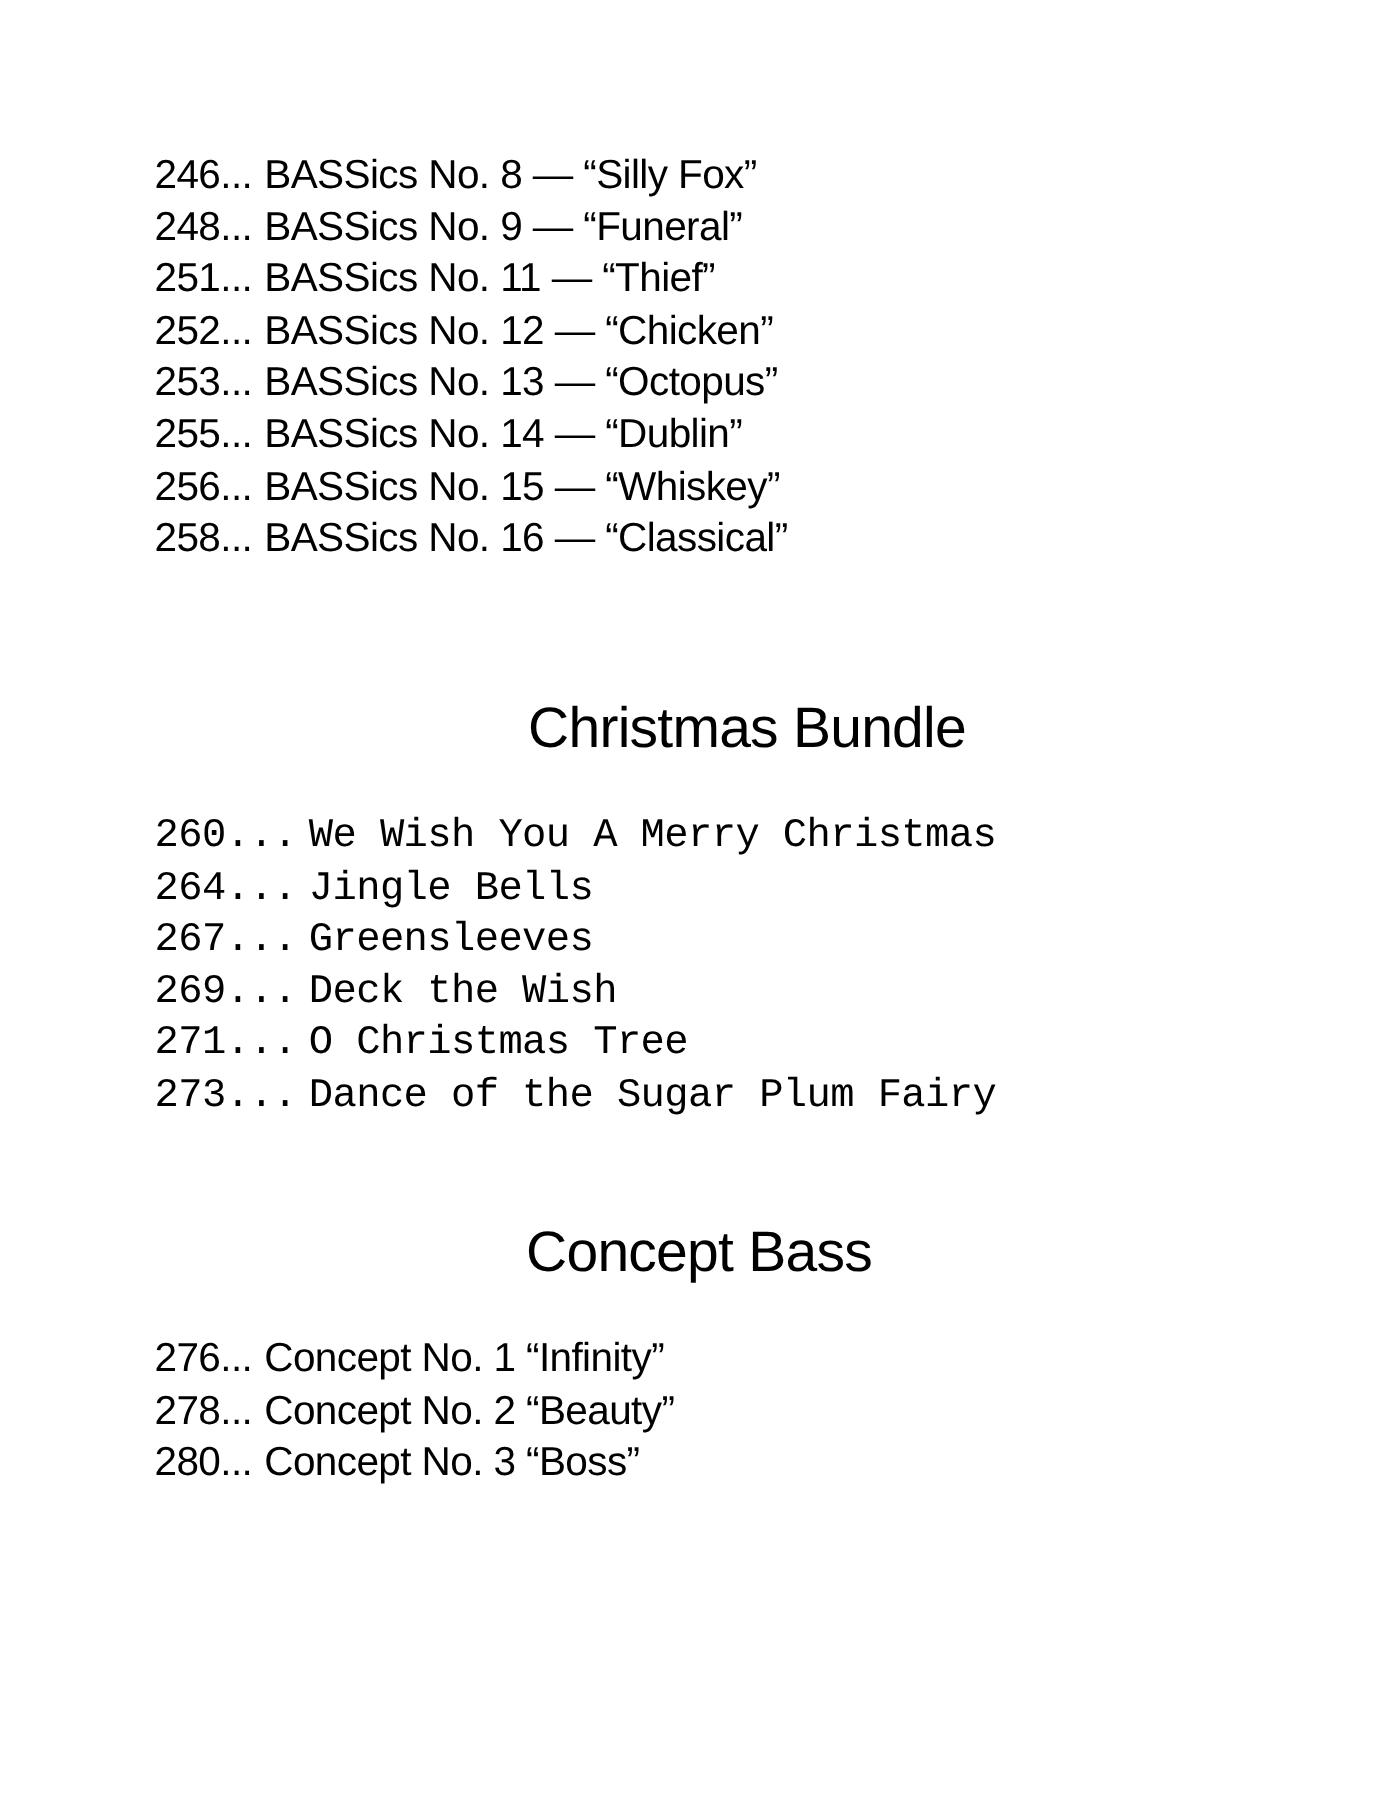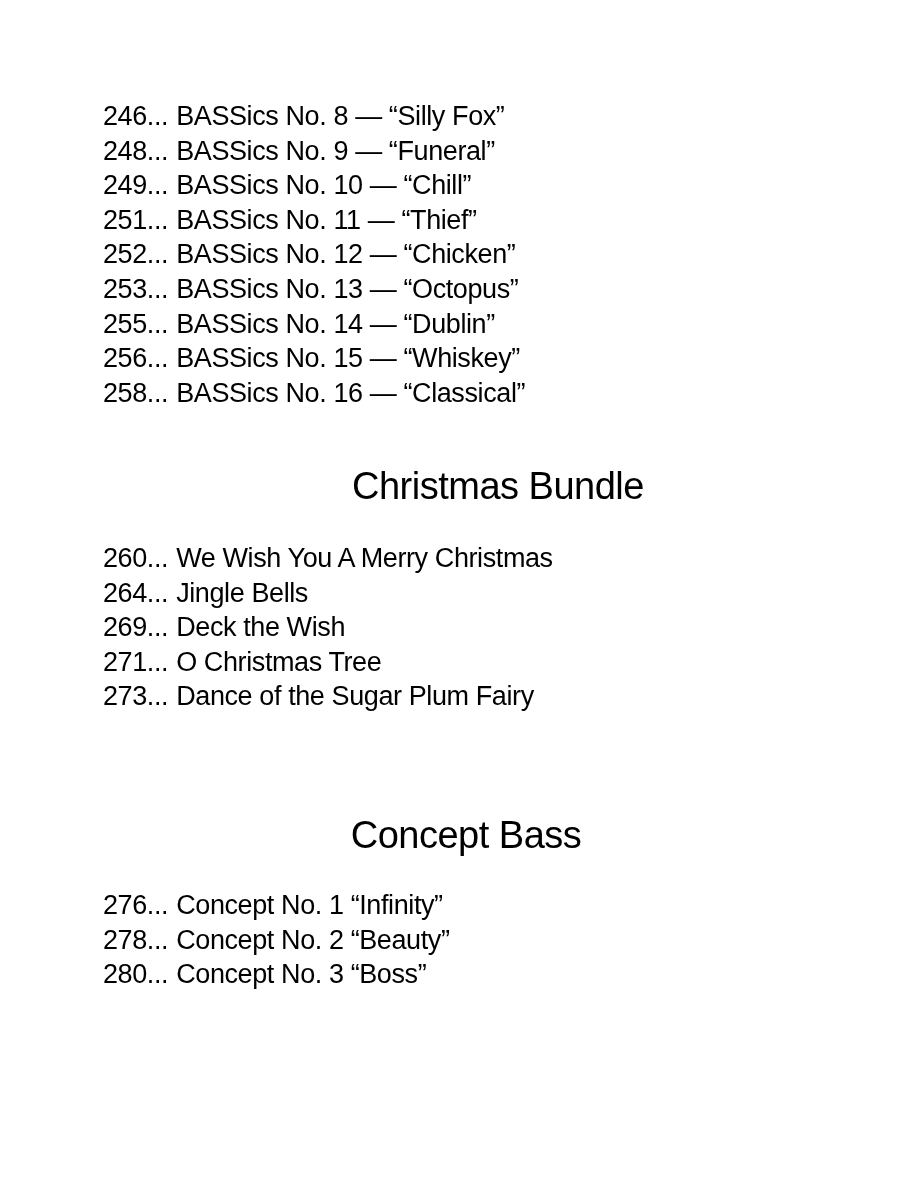--- a/index.html
+++ b/index.html
@@ -14,21 +14,21 @@
     background: #ffffff;
     color: #000000;
     font-family: "Liberation Sans", sans-serif;
     overflow: hidden;
   }
   .toc-list {
     position: absolute;
     left: 103px;
   }
   #list-bassics  { top: 99px; }
-  #list-christmas { top: 541px; }
+  #list-christmas { top: 541px; font-family: Liberation Mono, monospace; }
   #list-concept  { top: 888px; }
   .toc-entry {
     font-size: 27px;
     line-height: 34.6px;
     letter-spacing: -0.4px;
     white-space: nowrap;
   }
   .toc-entry .ttl {
     margin-left: 8px;
   }
@@ -47,34 +47,34 @@
   #heading-concept   { top: 811px; left: 6px;  }
 </style>
 </head>
 <body>
 
 <div class="page">
 
   <div class="toc-list" id="list-bassics">
     <div class="toc-entry"><span class="pg">246</span><span class="dots">...</span><span class="ttl">BASSics No. 8 — “Silly Fox”</span></div>
     <div class="toc-entry"><span class="pg">248</span><span class="dots">...</span><span class="ttl">BASSics No. 9 — “Funeral”</span></div>
-    <div class="toc-entry"><span class="pg">249</span><span class="dots">...</span><span class="ttl">BASSics No. 10 — “Chill”</span></div>
     <div class="toc-entry"><span class="pg">251</span><span class="dots">...</span><span class="ttl">BASSics No. 11 — “Thief”</span></div>
     <div class="toc-entry"><span class="pg">252</span><span class="dots">...</span><span class="ttl">BASSics No. 12 — “Chicken”</span></div>
     <div class="toc-entry"><span class="pg">253</span><span class="dots">...</span><span class="ttl">BASSics No. 13 — “Octopus”</span></div>
     <div class="toc-entry"><span class="pg">255</span><span class="dots">...</span><span class="ttl">BASSics No. 14 — “Dublin”</span></div>
     <div class="toc-entry"><span class="pg">256</span><span class="dots">...</span><span class="ttl">BASSics No. 15 — “Whiskey”</span></div>
     <div class="toc-entry"><span class="pg">258</span><span class="dots">...</span><span class="ttl">BASSics No. 16 — “Classical”</span></div>
   </div>
 
   <h1 class="section-heading" id="heading-christmas">Christmas Bundle</h1>
 
   <div class="toc-list" id="list-christmas">
     <div class="toc-entry"><span class="pg">260</span><span class="dots">...</span><span class="ttl">We Wish You A Merry Christmas</span></div>
     <div class="toc-entry"><span class="pg">264</span><span class="dots">...</span><span class="ttl">Jingle Bells</span></div>
+    <div class="toc-entry"><span class="pg">267</span><span class="dots">...</span><span class="ttl">Greensleeves</span></div>
     <div class="toc-entry"><span class="pg">269</span><span class="dots">...</span><span class="ttl">Deck the Wish</span></div>
     <div class="toc-entry"><span class="pg">271</span><span class="dots">...</span><span class="ttl">O Christmas Tree</span></div>
     <div class="toc-entry"><span class="pg">273</span><span class="dots">...</span><span class="ttl">Dance of the Sugar Plum Fairy</span></div>
   </div>
 
   <h1 class="section-heading" id="heading-concept">Concept Bass</h1>
 
   <div class="toc-list" id="list-concept">
     <div class="toc-entry"><span class="pg">276</span><span class="dots">...</span><span class="ttl">Concept No. 1 “Infinity”</span></div>
     <div class="toc-entry"><span class="pg">278</span><span class="dots">...</span><span class="ttl">Concept No. 2 “Beauty”</span></div>

